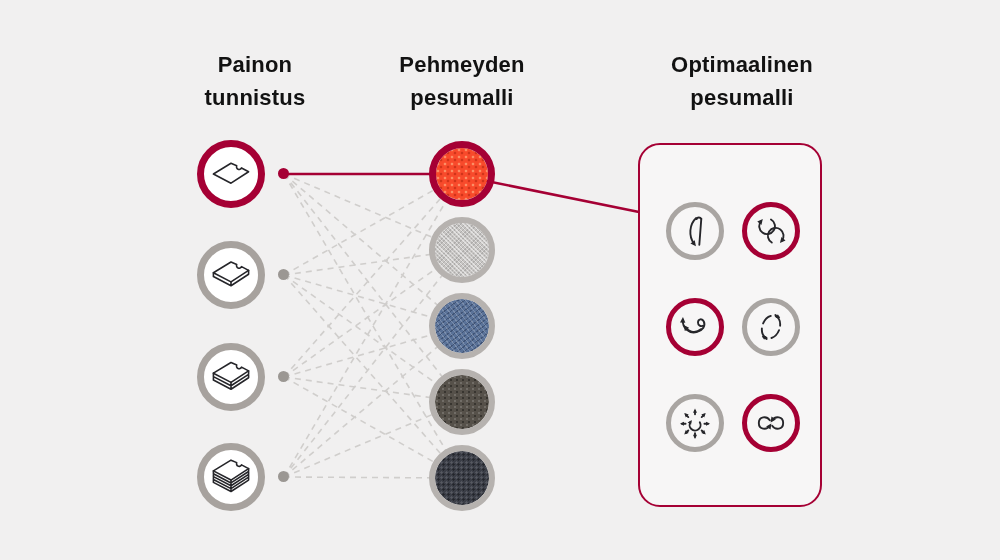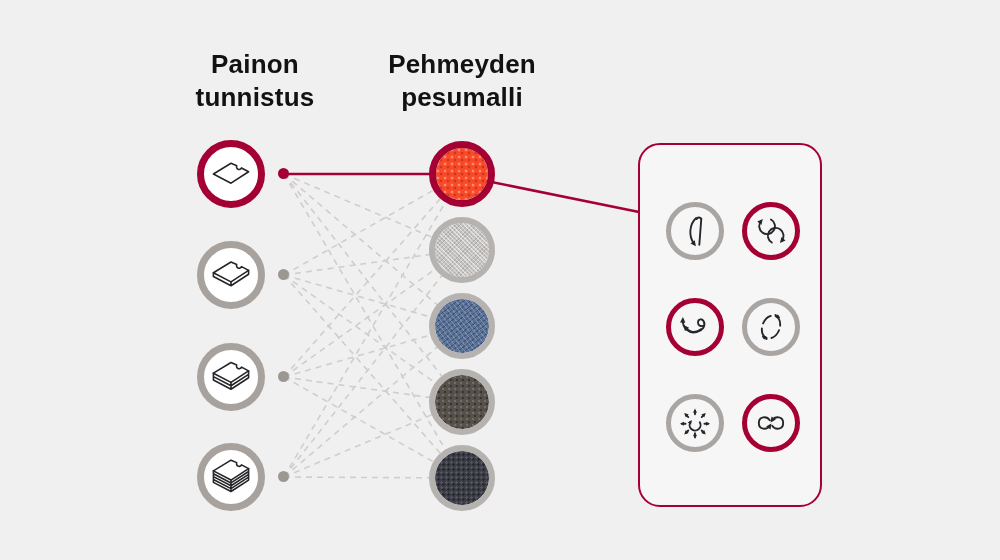--- a/index.html
+++ b/index.html
@@ -5,21 +5,21 @@
   :root{
     --accent:#A50034; --dash:#d0cecc; --text:#121212;
     --bg:#f1f0f0; --box-bg:#f7f6f6; --icon-stroke:#26262a;
   }
   html,body{margin:0;padding:0;}
   body{font-family:"Liberation Sans", sans-serif; background:var(--bg);}
   .stage{position:relative; width:1000px; height:560px; background:var(--bg); overflow:hidden;}
 
   .col-title{
     position:absolute; top:48px; width:260px; text-align:center;
-    font-size:26px; line-height:33px; font-weight:700; color:var(--text);
+    font-size:22px; line-height:33px; font-weight:700; color:var(--text);
     white-space:pre-line; letter-spacing:.2px;
   }
   #title-weight{left:125px;} #title-softness{left:332px;} #title-wash{left:612px;}
 
   .wires{position:absolute; left:0; top:0; width:1000px; height:560px;}
   .wires .dash{stroke:var(--dash); stroke-width:1.6; stroke-dasharray:6 5; fill:none;}
   .wires .solid{stroke:var(--accent); stroke-width:2.6; fill:none;}
 
   .circle{position:absolute; border-radius:50%; box-sizing:border-box;
           display:flex; align-items:center; justify-content:center;}
@@ -97,20 +97,22 @@
     <line class="dash" x1="284" y1="477" x2="462" y2="478"></line>
 
     <line class="solid" x1="284" y1="174" x2="462" y2="174"></line>
     <line class="solid" x1="462" y1="176" x2="639" y2="212"></line>
   </svg>
 
   <div class="col-title" id="title-weight">Painon
 tunnistus</div>
   <div class="col-title" id="title-softness">Pehmeyden
 pesumalli</div>
+  <div class="col-title" id="title-wash">Optimaalinen
+pesumalli</div>
 
   <div class="circle lvl" style="left: 197px; top: 140px; border-color: rgb(165, 0, 52);">
     <svg class="fabric-icon" width="52" height="48" viewBox="0 0 68 62">
       <g transform="translate(0,2)">
         <path d="M11 29 L34 15 L41.5 18.2 A3.4 3.4 0 0 0 47.8 21.1 L57 26 L34 41 Z"></path>
       </g>
     </svg>
   </div>
   <div class="circle lvl" style="left: 197px; top: 241px; border-color: rgb(167, 162, 158);">
     <svg class="fabric-icon" width="52" height="48" viewBox="0 0 68 62">

